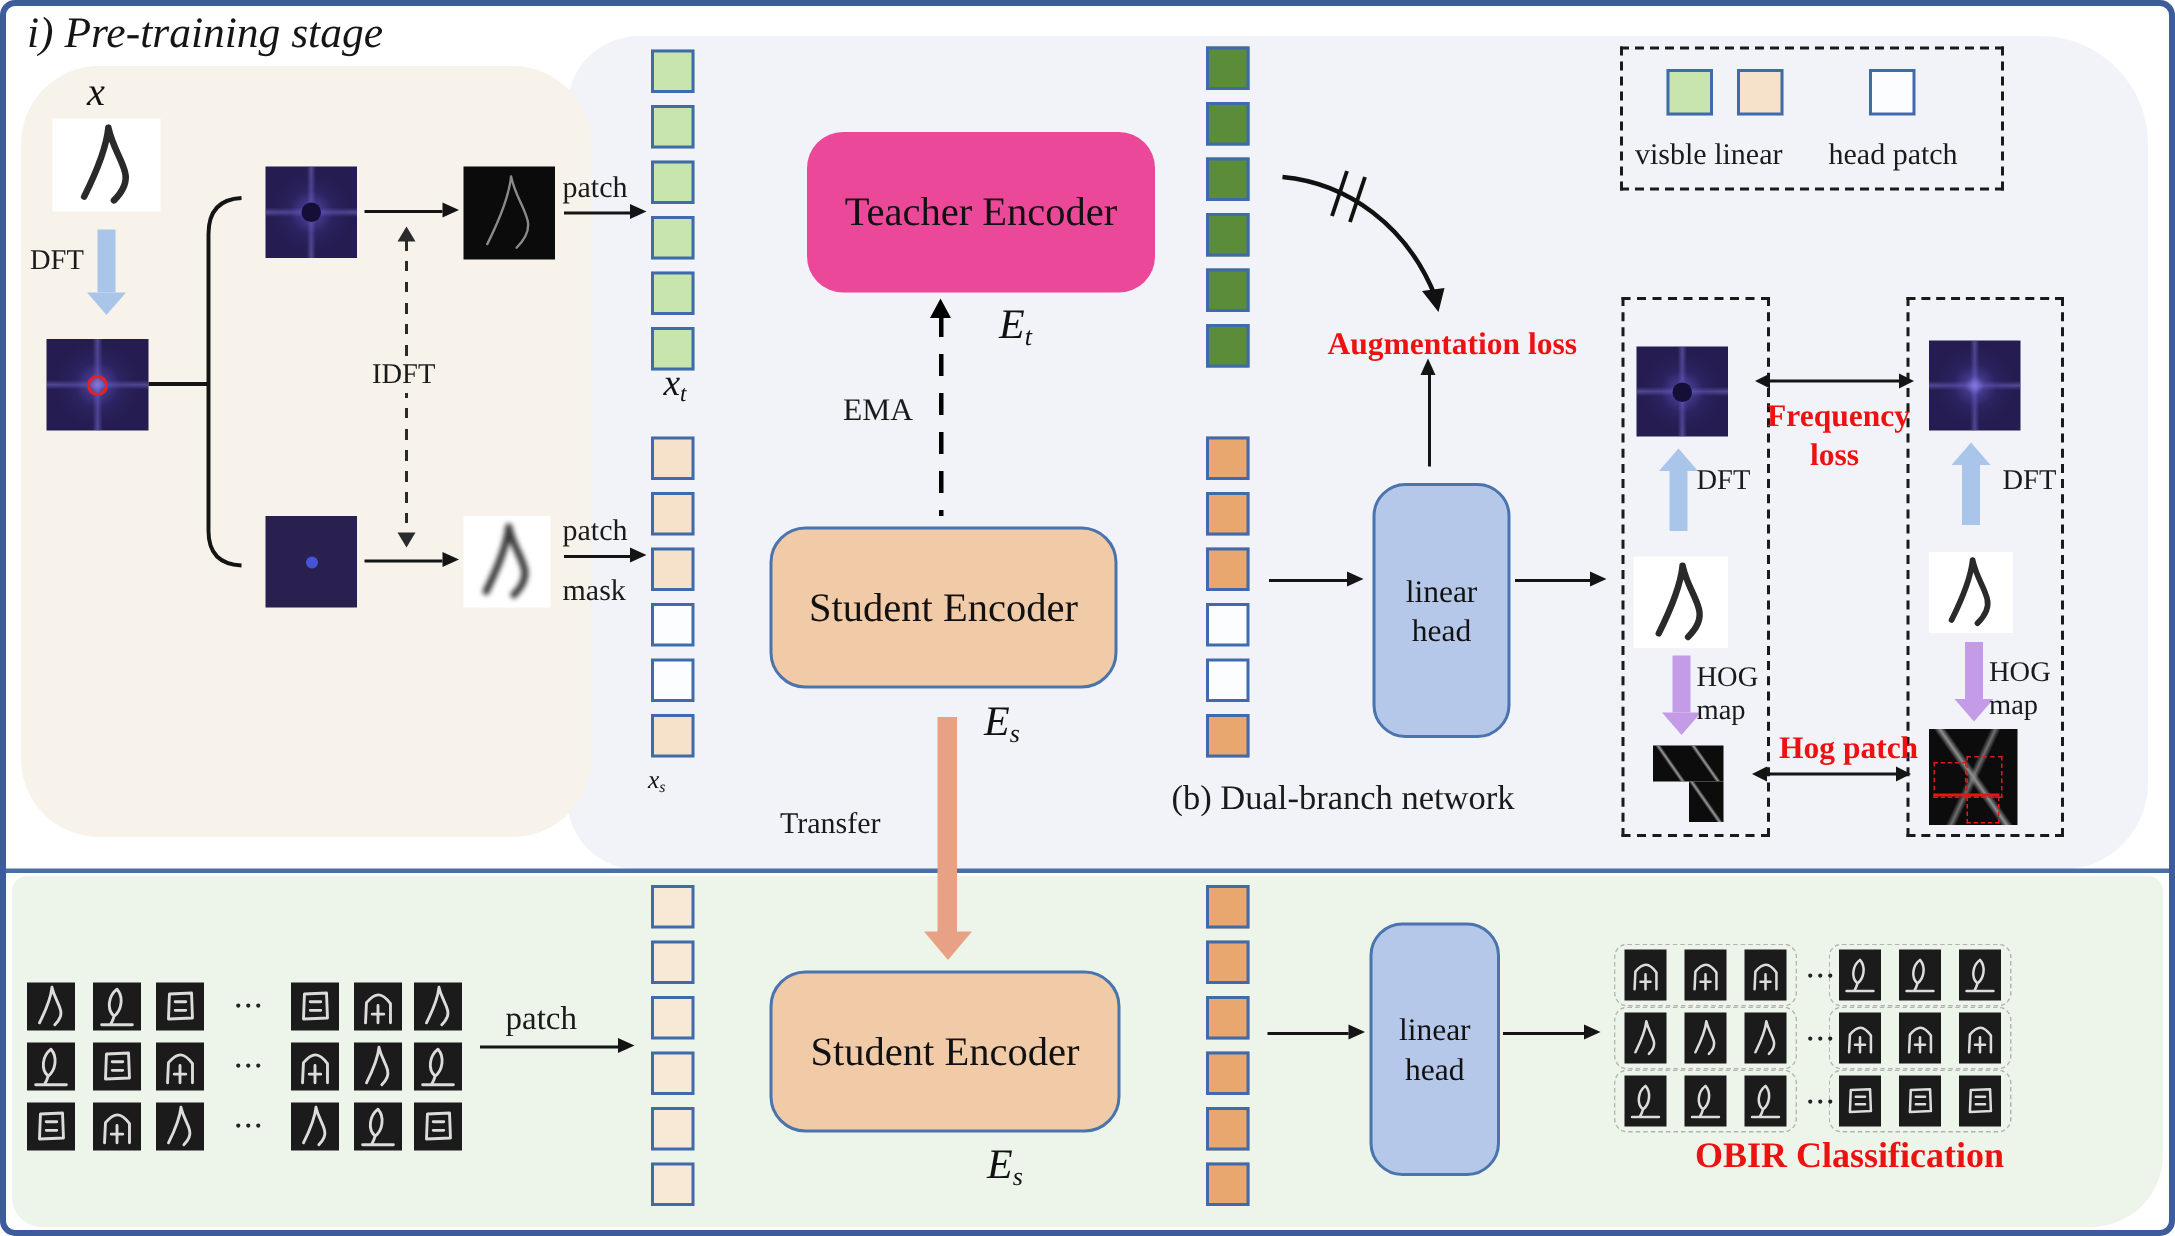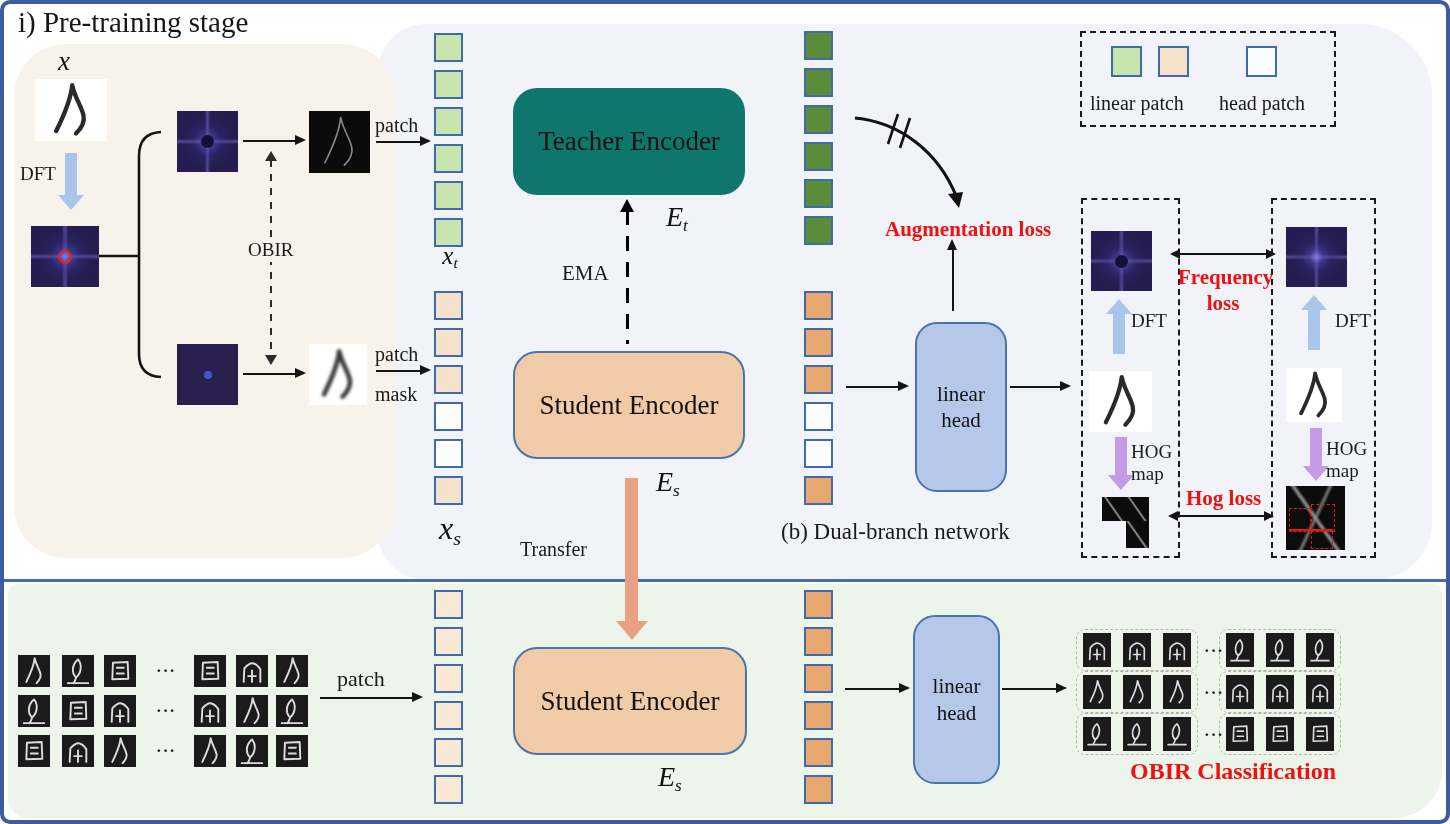--- a/index.html
+++ b/index.html
@@ -20,21 +20,21 @@
   .red{color:#ee1111;font-weight:bold;}
   .math{font-style:italic;}
   .sub{font-size:0.62em;font-style:italic;vertical-align:-0.28em;}
 
   
   .patch-col{display:flex;flex-direction:column;gap:8px;z-index:10;}
   .patch{width:25px;height:25px;border:2px solid #3f6bac;}
 
   
   .encoder{display:flex;align-items:center;justify-content:center;border-radius:24px;font-size:27px;z-index:10;}
-  .teacher{background:#0f766e;}
+  .teacher{background:#ec4899;margin-left:25px;}
   .student{background:#f1cba7;border:2px solid #4a74ad;}
   .linear{background:#b6c8e9;border:2px solid #4a74ad;border-radius:22px;display:flex;flex-direction:column;
           align-items:center;justify-content:center;font-size:21px;line-height:1.25;z-index:10;}
 
   
   .harrow{height:0;border-top:2.6px solid #141414;z-index:10;}
   .harrow::after{content:'';position:absolute;right:-11px;top:-7px;border-top:5.5px solid transparent;
                  border-bottom:5.5px solid transparent;border-left:11px solid #141414;}
   .dblh{height:0;border-top:2.4px solid #141414;z-index:10;}
   .dblh::after{content:'';position:absolute;right:-10px;top:-6.5px;border-top:5px solid transparent;
@@ -132,21 +132,21 @@
 </svg>
 
 <div class="canvas">
   <div class="frame"></div>
 
   <div class="abs panel-gray"></div>
   <div class="abs panel-beige"></div>
   <div class="abs panel-green"></div>
   <div class="abs divider"></div>
 
-  <div class="abs title" style="left:18px;top:6px;">i) Pre-training stage</div>
+  <div class="abs title" style="left:18px;top:6px;font-style:italic;">i) Pre-training stage</div>
 
   <div class="abs math" style="left:58px;top:46px;font-size:27px;z-index:10;">x</div>
   <div class="abs ob-char" style="left:35px;top:79px;width:72px;height:62px;">
     <svg viewBox="0 0 100 100">
         <use href="#g-branch"></use>
       </svg>
   </div>
 
   <div class="abs lbl" style="left:20px;top:163px;">DFT</div>
   <div class="abs fat blue down" style="left:58px;top:153px;height:57px;">
@@ -163,21 +163,21 @@
 
   <div class="abs spectrum dot" style="left:177px;top:111px;width:61px;height:61px;"></div>
   <div class="abs harrow" style="left:243px;top:140px;width:52px;"></div>
   <div class="abs hp" style="left:309px;top:111px;width:61px;height:62px;">
     <svg viewBox="0 0 100 100">
         <use href="#g-branch"></use>
       </svg>
   </div>
 
   <div class="abs idft-line" style="left:270px;top:160px;height:196px;"></div>
-  <div class="abs lbl" style="left:245px;top:238px;background:#f7f3ea;padding:1px 3px;z-index:11;">OBIR</div>
+  <div class="abs lbl" style="left:245px;top:238px;background:#f7f3ea;padding:1px 3px;z-index:11;">IDFT</div>
 
   <div class="abs spectrum darklow" style="left:177px;top:344px;width:61px;height:61px;"></div>
   <div class="abs harrow" style="left:243px;top:373px;width:52px;"></div>
   <div class="abs ob-char blurry" style="left:309px;top:344px;width:58px;height:61px;">
     <svg viewBox="0 0 100 100">
         <use href="#g-branch"></use>
       </svg>
   </div>
 
 
@@ -201,21 +201,21 @@
   </div>
 
   <div class="abs patch-col" style="left:434px;top:291px;">
       <div class="patch" style="background: rgb(246, 226, 202);"></div>
       <div class="patch" style="background: rgb(246, 226, 202);"></div>
       <div class="patch" style="background: rgb(246, 226, 202);"></div>
       <div class="patch" style="background: rgb(252, 253, 255);"></div>
       <div class="patch" style="background: rgb(252, 253, 255);"></div>
       <div class="patch" style="background: rgb(246, 226, 202);"></div>
     </div>
-  <div class="abs math" style="left:432px;top:510px;width:36px;text-align:center;font-size:32px;z-index:10;">
+  <div class="abs math" style="left:432px;top:510px;width:36px;font-size:17px;z-index:10;">
     <span>x</span><span class="sub">s</span>
   </div>
 
   <div class="abs patch-col" style="left:804px;top:31px;">
       <div class="patch" style="background: rgb(90, 140, 58);"></div>
       <div class="patch" style="background: rgb(90, 140, 58);"></div>
       <div class="patch" style="background: rgb(90, 140, 58);"></div>
       <div class="patch" style="background: rgb(90, 140, 58);"></div>
       <div class="patch" style="background: rgb(90, 140, 58);"></div>
       <div class="patch" style="background: rgb(90, 140, 58);"></div>
@@ -264,21 +264,21 @@
     <span>head</span>
   </div>
   <div class="abs harrow" style="left:1010px;top:386px;width:50px;"></div>
 
   <div class="abs cap" style="left:781px;top:519px;font-size:23px;">(b) Dual-branch network</div>
 
   <div class="abs legendbox" style="left:1080px;top:31px;width:252px;height:92px;"></div>
   <div class="abs" style="left:1111px;top:46px;width:27px;height:27px;border:2px solid #3f6bac;background:#c8e5ad;z-index:10;"></div>
   <div class="abs" style="left:1158px;top:46px;width:27px;height:27px;border:2px solid #3f6bac;background:#f6e2ca;z-index:10;"></div>
   <div class="abs" style="left:1246px;top:46px;width:27px;height:27px;border:2px solid #3f6bac;background:#fcfdff;z-index:10;"></div>
-  <div class="abs lbl" style="left:1090px;top:92px;font-size:20px;">linear patch</div>
+  <div class="abs lbl" style="left:1090px;top:92px;font-size:20px;">visble linear</div>
   <div class="abs lbl" style="left:1219px;top:92px;font-size:20px;">head patch</div>
 
   <div class="abs dashedbox" style="left:1081px;top:198px;width:95px;height:356px;"></div>
   <div class="abs dashedbox" style="left:1271px;top:198px;width:101px;height:356px;"></div>
 
   <div class="abs spectrum dot" style="left:1091px;top:231px;width:61px;height:60px;"></div>
   <div class="abs fat blue up" style="left:1106px;top:299px;height:55px;">
     <div class="headup"></div>
       <div class="shaft"></div>
   </div>
@@ -326,21 +326,21 @@
     <div class="redbox" style="left:25px;top:18px;width:22px;height:26px;"></div>
     <div class="redbox" style="left:25px;top:45px;width:20px;height:16px;"></div>
     <div class="redline" style="left:3px;top:43px;width:44px;height:2px;"></div>
   </div>
 
   <div class="abs dblh" style="left:1180px;top:253px;width:86px;"></div>
   <div class="abs red" style="left:1178px;top:264px;width:90px;text-align:center;font-size:21px;line-height:1.25;z-index:10;">
     <div>Frequency</div>
       <div>loss</div>
   </div>
-  <div class="abs red" style="left:1186px;top:486px;font-size:21px;z-index:10;">Hog loss</div>
+  <div class="abs red" style="left:1186px;top:486px;font-size:21px;z-index:10;">Hog patch</div>
   <div class="abs dblh" style="left:1178px;top:515px;width:86px;"></div>
 
   <div class="abs" id="ft-grid" style="left:18px;top:655px;width:292px;height:114px;z-index:10;">
       <div class="tile" style="position: absolute; left: 0px; top: 0px; width: 32px; height: 32px;"><svg viewBox="0 0 100 100">
           <use href="#g-branch"></use>
         </svg></div>
       <div class="tile" style="position: absolute; left: 44px; top: 0px; width: 32px; height: 32px;"><svg viewBox="0 0 100 100">
           <use href="#g-loop"></use>
         </svg></div>
       <div class="tile" style="position: absolute; left: 86px; top: 0px; width: 32px; height: 32px;"><svg viewBox="0 0 100 100">

